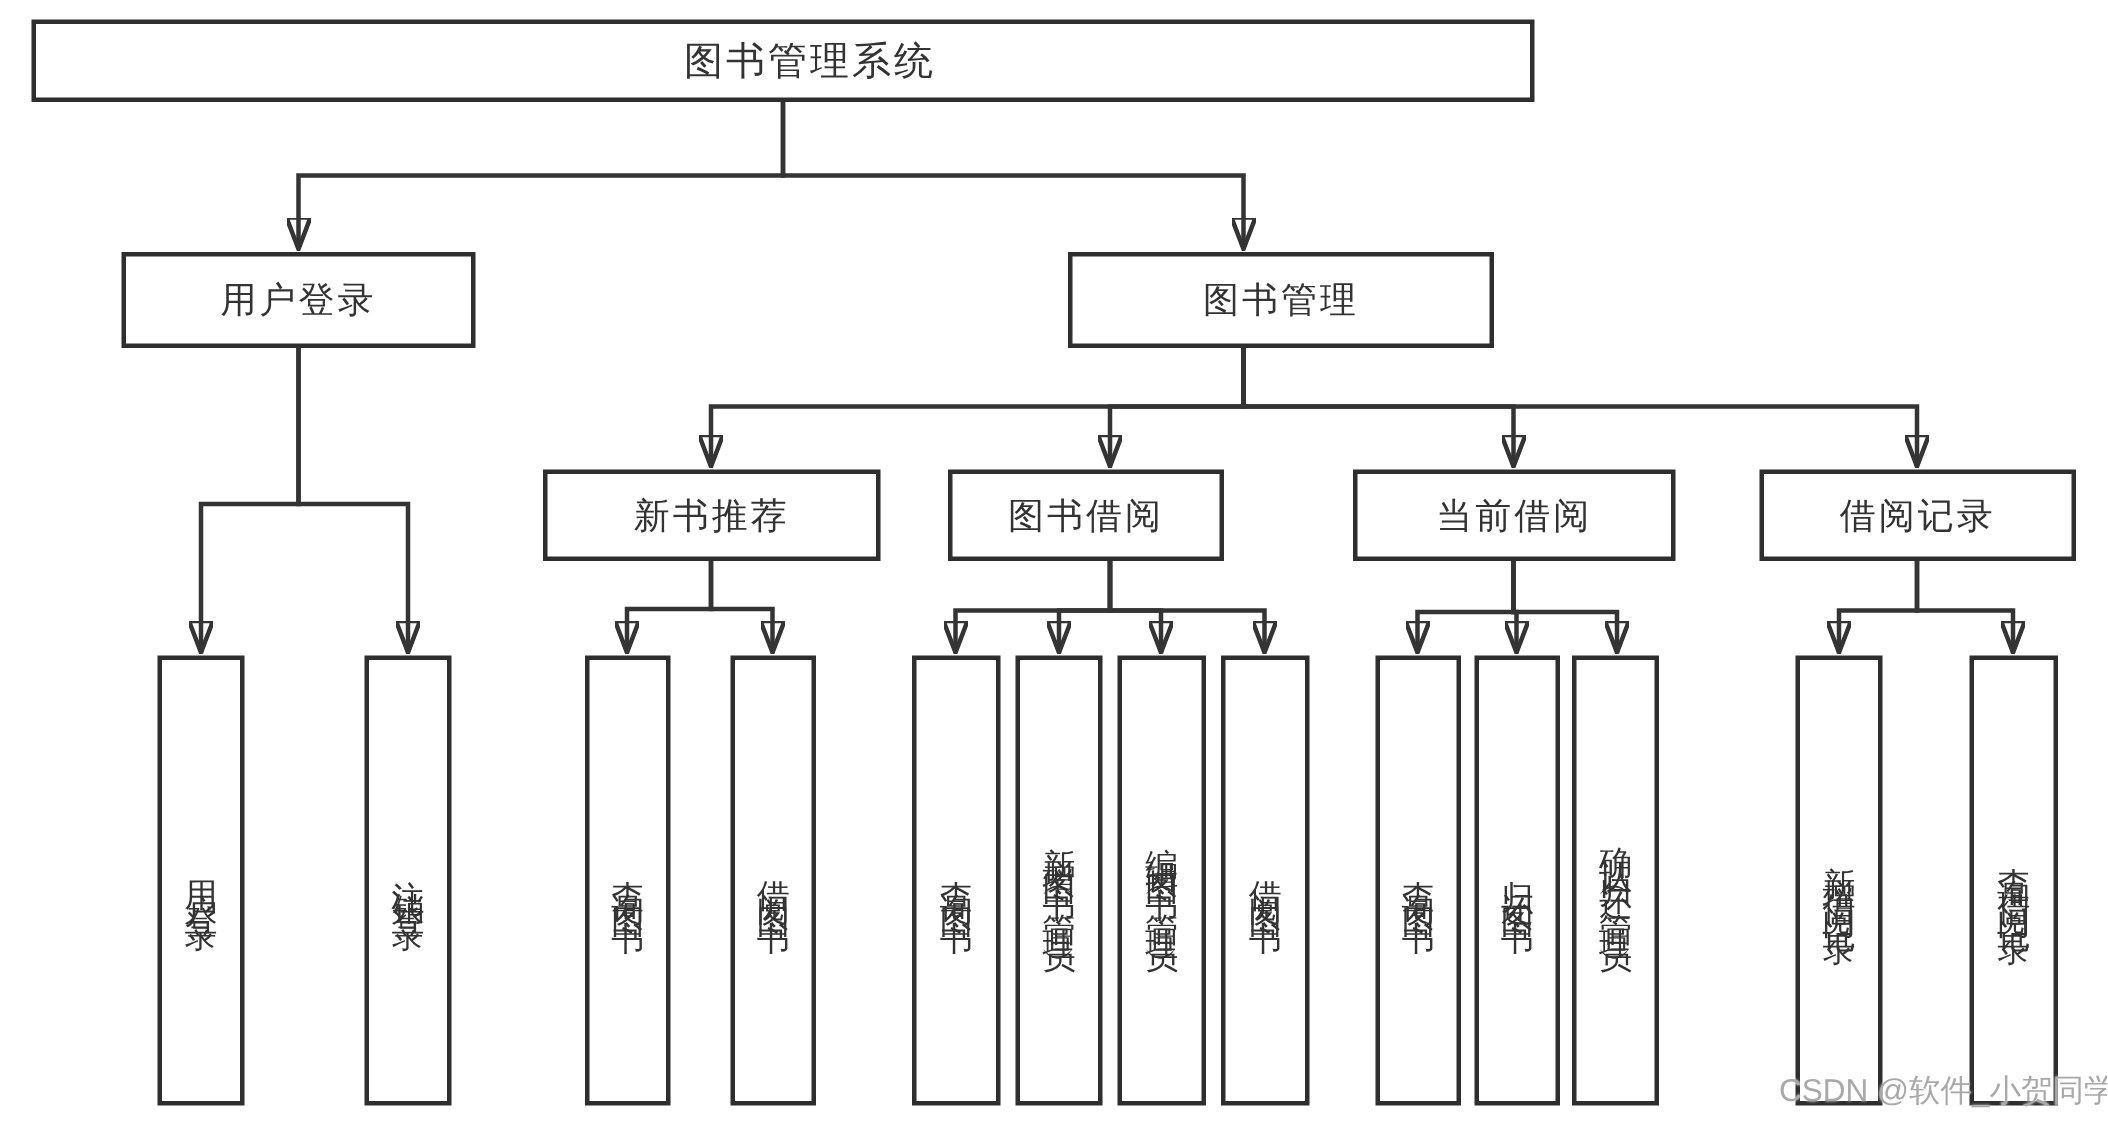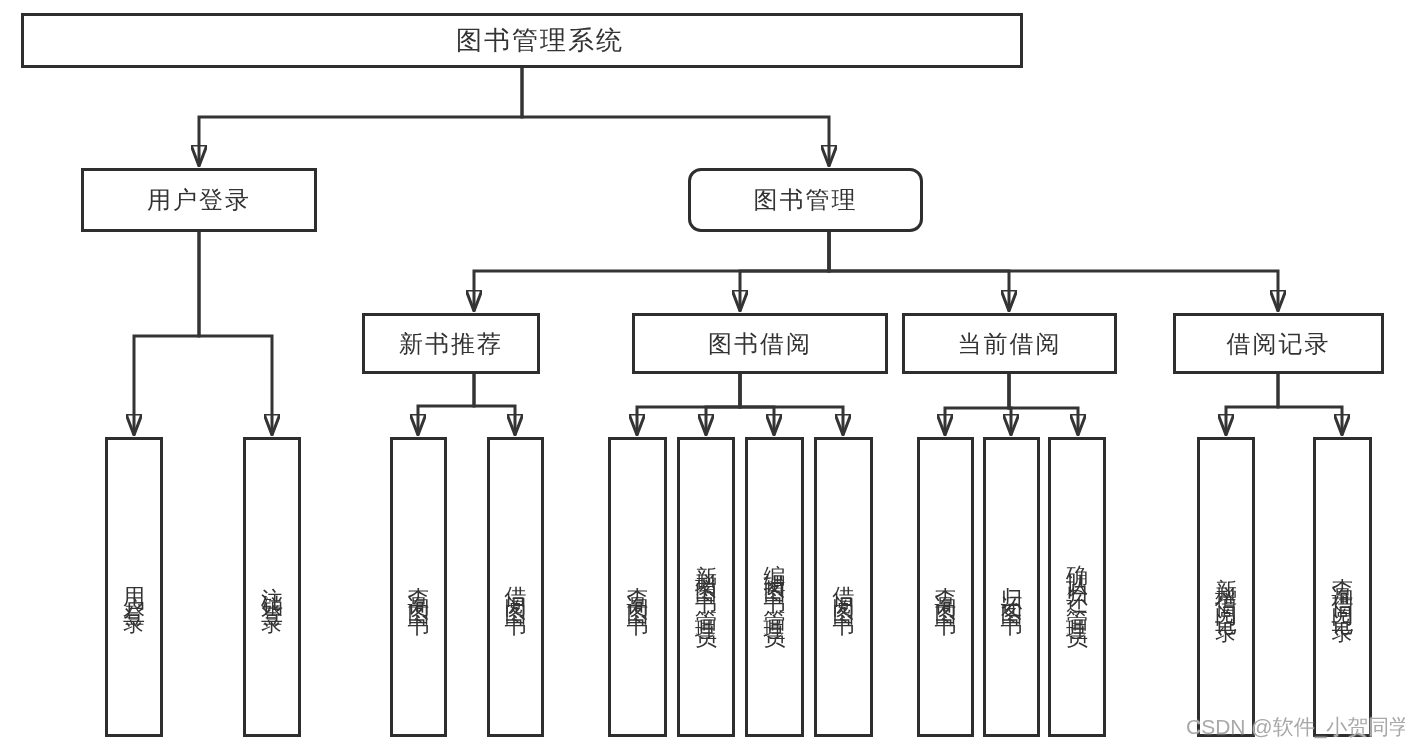--- a/index.html
+++ b/index.html
@@ -106,28 +106,28 @@
     <path d="M1278,374 V407 H1342 V435" marker-end="url(#arw)"></path>
   </svg>
 
   <div class="node h root-box" style="left:21px; top:13px; width:1002px; height:55px;">
     <span>图书管理系统</span>
   </div>
 
   <div class="node h" style="left:81px; top:168px; width:236px; height:64px;">
     <span>用户登录</span>
   </div>
-  <div class="node h" style="left:688px; top:168px; width:235px; height:64px;border-radius:13px;">
+  <div class="node h" style="left:712px; top:168px; width:284px; height:64px;">
     <span>图书管理</span>
   </div>
 
-  <div class="node h" style="left:362px; top:313px; width:178px; height:61px;">
+  <div class="node h" style="left:362px; top:313px; width:225px; height:61px;">
     <span>新书推荐</span>
   </div>
-  <div class="node h" style="left:632px; top:313px; width:256px; height:61px;">
+  <div class="node h" style="left:632px; top:313px; width:184px; height:61px;">
     <span>图书借阅</span>
   </div>
   <div class="node h" style="left:902px; top:313px; width:215px; height:61px;">
     <span>当前借阅</span>
   </div>
   <div class="node h" style="left:1173px; top:313px; width:211px; height:61px;">
     <span>借阅记录</span>
   </div>
 
   <div class="node leaf" style="left:105px; top:437px; width:58px; height:300px;">

